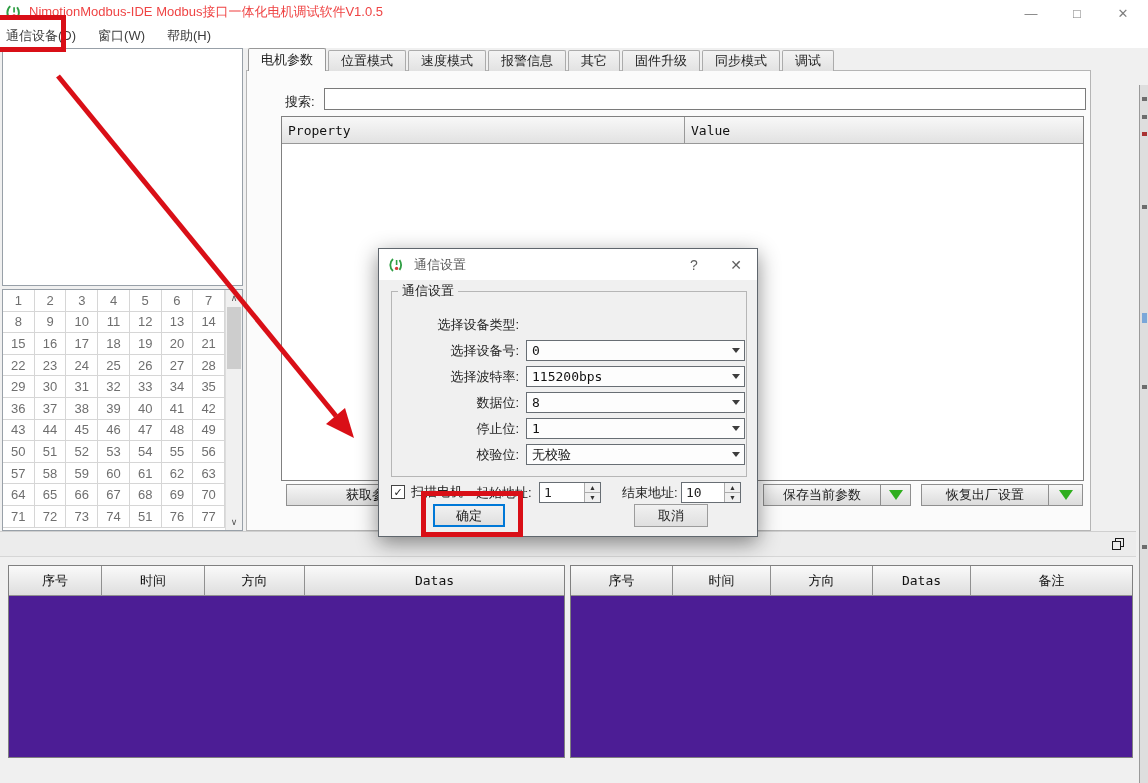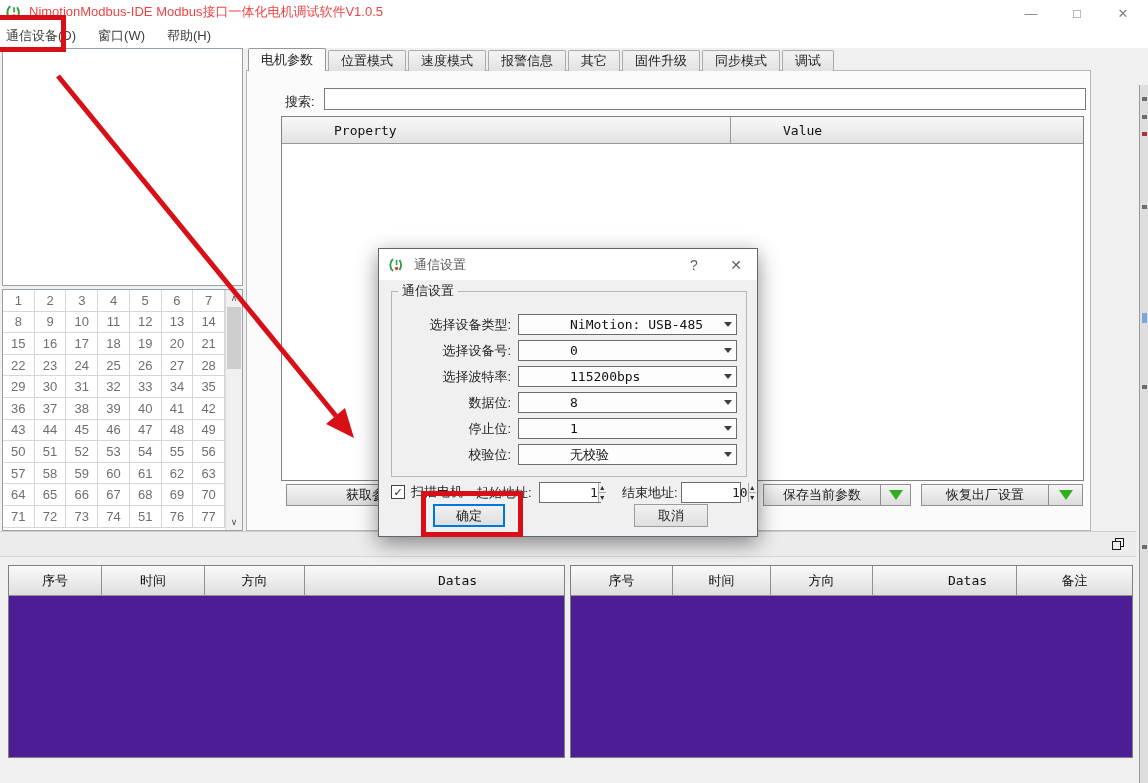--- a/index.html
+++ b/index.html
@@ -7,21 +7,21 @@
   }
   *{box-sizing:border-box; margin:0; padding:0;}
   html,body{width:1148px;height:783px;overflow:hidden;}
   body{
     position:relative;
     background:#f0f0f0;
     font-family:"Liberation Sans","DejaVu Sans",sans-serif;
     font-size:13px;
     color:#222;
   }
-  .mono{font-family:"DejaVu Sans Mono","Liberation Mono",monospace;margin-left:46px;}
+  .mono{font-family:"DejaVu Sans Mono","Liberation Mono",monospace;}
 
   
   .titlebar{position:absolute;left:0;top:0;width:1148px;height:24px;background:#fff;display:flex;align-items:center;}
   .titlebar .logo{margin:0 6px 0 6px;width:17px;height:17px;flex:0 0 auto;}
   .titlebar .title{color:#ef4444;font-size:13px;}
   .win-controls{position:absolute;right:2px;top:0;height:26px;display:flex;}
   .win-btn{width:46px;height:26px;display:flex;align-items:center;justify-content:center;color:#7e7e7e;font-size:13px;}
 
   
   .menubar{position:absolute;left:0;top:24px;width:1148px;height:24px;background:#fff;display:flex;align-items:center;}
@@ -87,21 +87,21 @@
 
   
   .dialog{position:absolute;left:378px;top:248px;width:380px;height:289px;background:#f0f0f0;border:1px solid #5f666d;box-shadow:0 6px 20px rgba(0,0,0,.45);z-index:40;}
   .dlg-title{height:31px;background:#fff;display:flex;align-items:center;padding-left:10px;}
   .dlg-title .logo{width:16px;height:16px;}
   .dlg-title-text{margin-left:9px;color:#5a5a5a;flex:1;}
   .dlg-sysbtn{width:42px;height:31px;display:flex;align-items:center;justify-content:center;color:#5f5f5f;font-size:14px;}
   .dlg-body{position:relative;width:100%;height:258px;}
   .groupbox{position:absolute;left:12px;top:11px;width:356px;height:186px;border:1px solid #b6b6b6;}
   .group-label{position:absolute;left:19px;top:2px;background:#f0f0f0;padding:0 4px;color:#1d1d1d;}
-  .drow{position:absolute;left:0;width:100%;height:21px;padding-left:44px;}
+  .drow{position:absolute;left:8px;width:100%;height:21px;padding-left:44px;}
   .dlabel{position:absolute;left:8px;width:124px;text-align:right;line-height:21px;color:#1d1d1d;}
   .combo{position:absolute;left:139px;width:219px;height:21px;background:#fdfdfd;border:1px solid #686e74;display:flex;align-items:center;}
   .combo-value{padding-left:5px;font-size:13px;color:#111;flex:1;}
   .combo-arrow{width:17px;display:flex;align-items:center;justify-content:center;}
   .tri-dark{width:0;height:0;border-left:4px solid transparent;border-right:4px solid transparent;border-top:5px solid #3d3d3d;}
   .scan-row{position:absolute;left:0;top:202px;width:100%;height:21px;}
   .checkbox{position:absolute;left:12px;top:3px;width:14px;height:14px;background:#fff;border:1px solid #444;display:flex;align-items:center;justify-content:center;font-size:11px;color:#1a1a1a;line-height:1;}
   .scan-label{position:absolute;left:32px;line-height:21px;font-family:Liberation Mono, monospace;}
   .addr-label-start{position:absolute;left:97px;line-height:21px;}
   .addr-label-end{position:absolute;left:243px;line-height:21px;}
@@ -317,26 +317,20 @@
     <span class="dlg-title-text">通信设置</span>
     <div class="dlg-sysbtn">?</div>
     <div class="dlg-sysbtn">✕</div>
   </div>
   <div class="dlg-body">
     <div class="groupbox"></div>
     <div class="group-label">通信设置</div>
 
     <div class="drow" style="top:34px">
       <span class="dlabel">选择设备类型:</span>
-      <div class="combo">
-        <span class="combo-value mono">NiMotion: USB-485</span>
-        <span class="combo-arrow">
-            <span class="tri-dark"></span>
-          </span>
-      </div>
     </div>
     <div class="drow" style="top:60px">
       <span class="dlabel">选择设备号:</span>
       <div class="combo">
         <span class="combo-value mono">0</span>
         <span class="combo-arrow">
             <span class="tri-dark"></span>
           </span>
       </div>
     </div>

